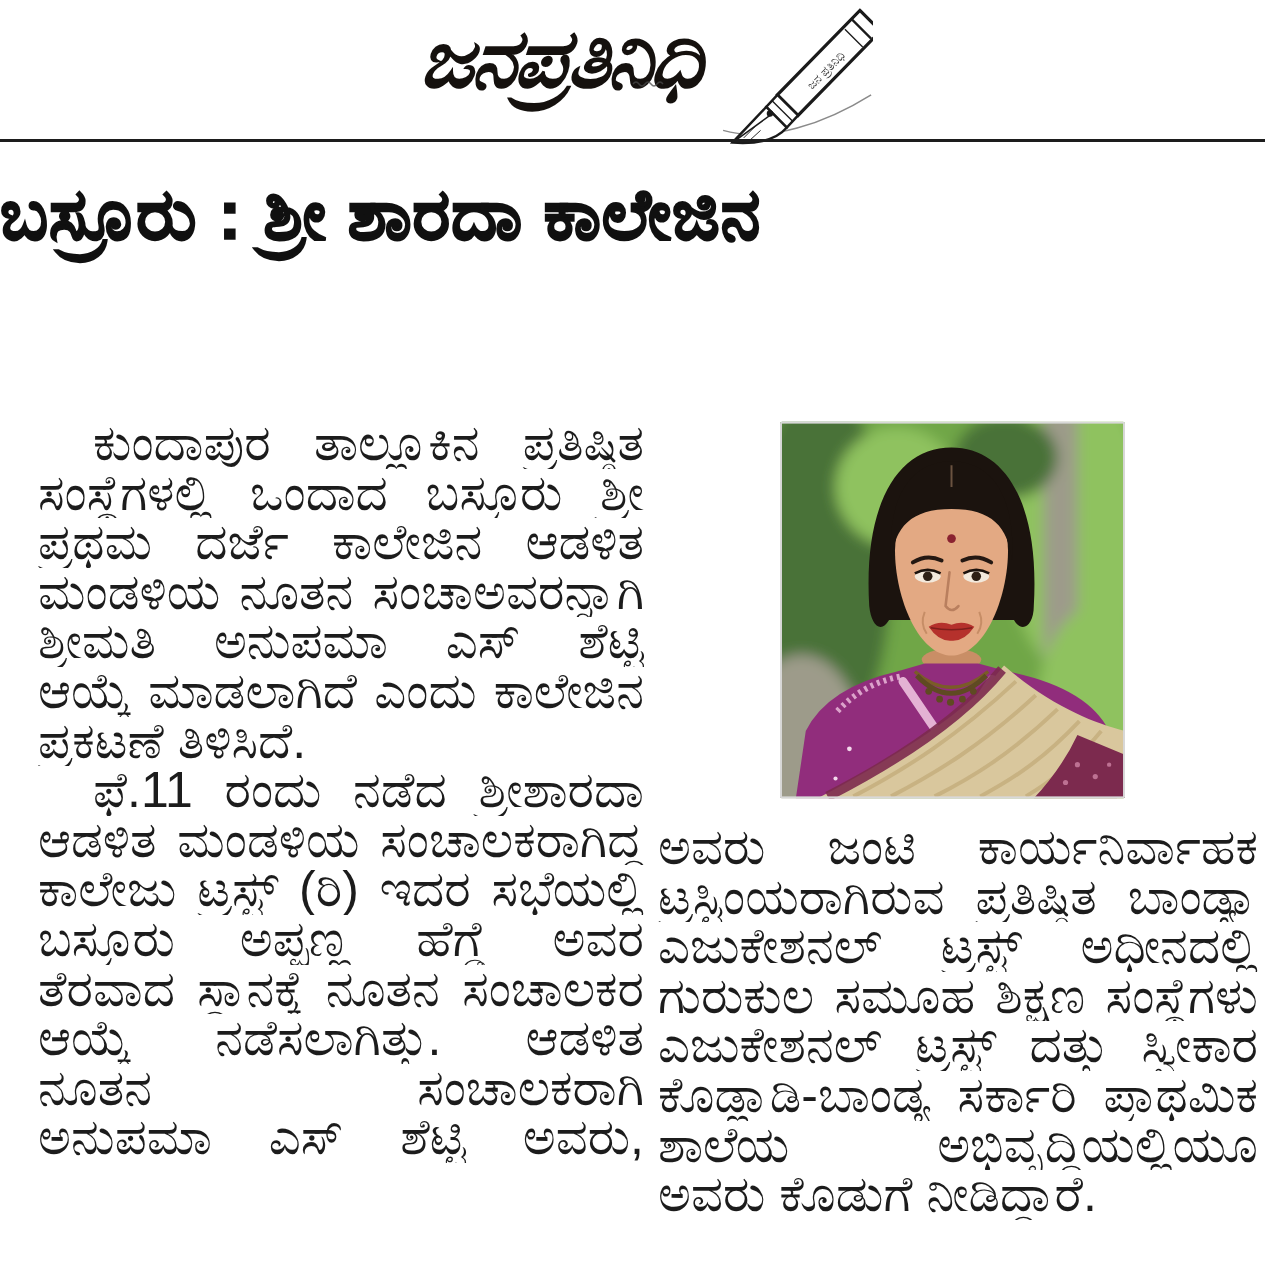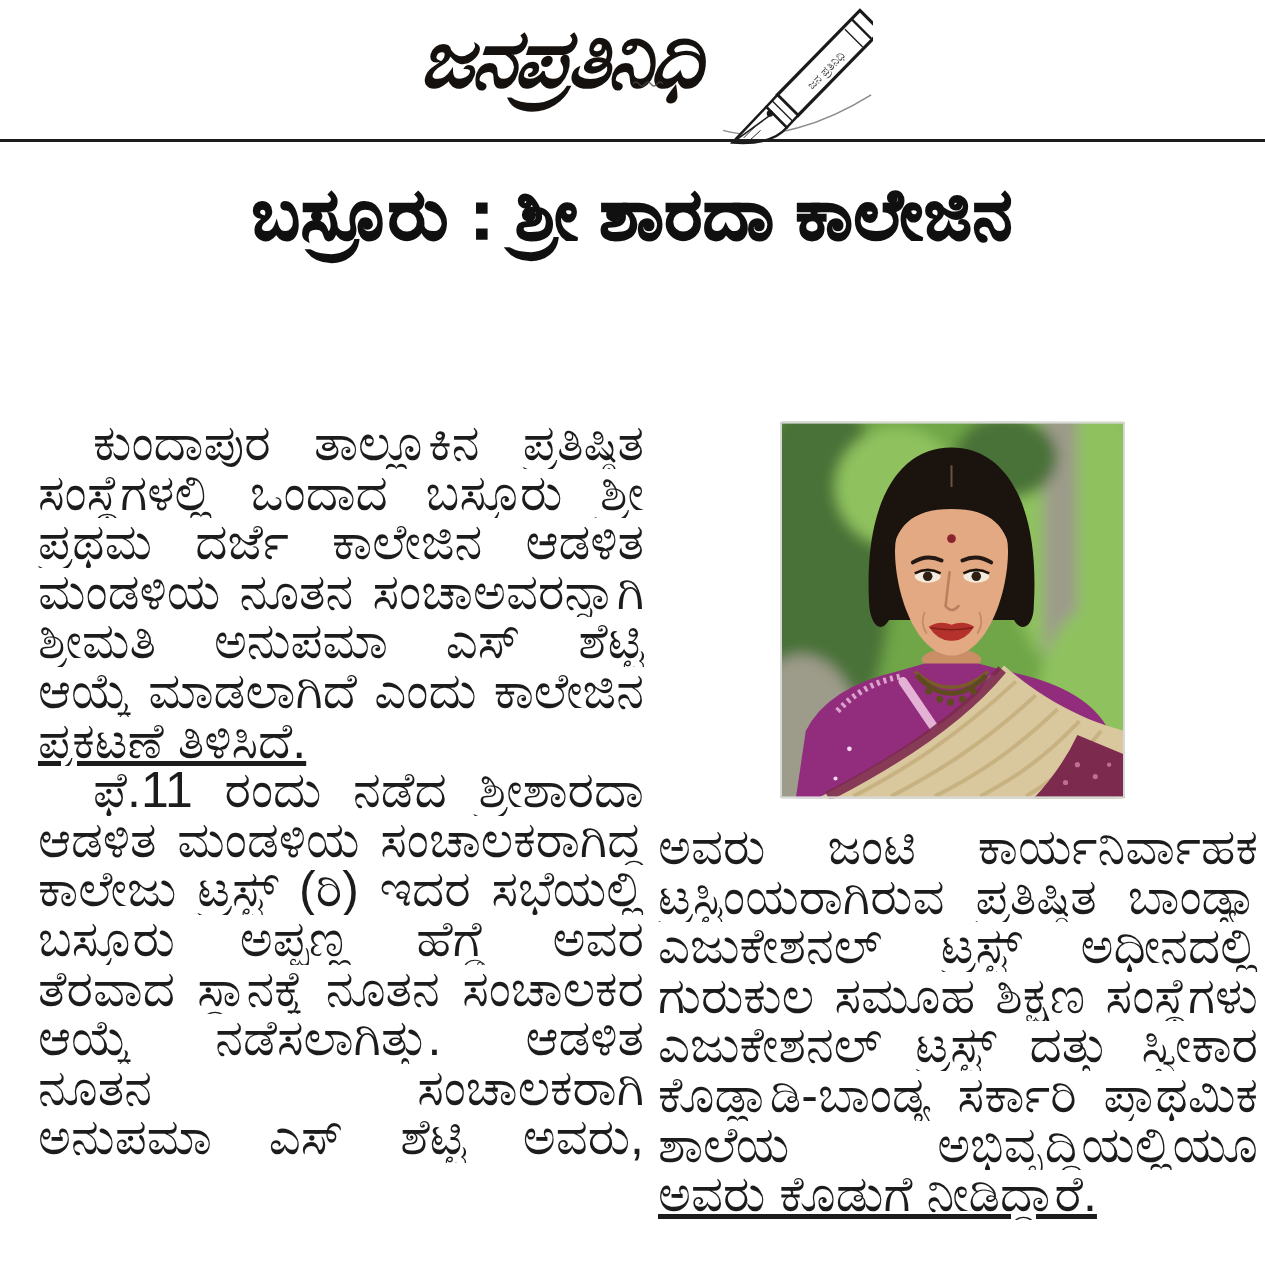--- a/index.html
+++ b/index.html
@@ -20,38 +20,38 @@
     white-space:nowrap;
   }
   .logo-fineprint { position:absolute; left:212px; top:72px; opacity:.75; }
   .pen-wrap { position:relative; margin-left:-6px; margin-top:0; }
 
   .rule { position:absolute; top:139px; left:0; width:1265px; height:3px; background:#1d1d1d; }
 
   
   .headline {
     position:absolute; top:158px; left:0; width:100%;
-    margin:0; text-align:center;
+    margin:0; text-align:left;
     font-size:71px; line-height:114px; font-weight:bold;
     letter-spacing:1px; color:#101010;
     -webkit-text-stroke:1.6px #101010;
     white-space:nowrap;
   }
 
   
   .col { position:absolute; top:405px; }
   .col-left  { left:38px;  width:606px; padding-top:14px; }
   .col-right { left:658px; width:600px; }
 
   .body-line {
     font-size:50px; line-height:49.6px; height:49.6px;
     overflow:hidden; text-align:justify; text-align-last:justify;
     color:#1c1c1c; white-space:normal;
   }
-  .body-line.final  { text-align-last:left;text-decoration:underline; }
+  .body-line.final  { text-align-last:left; }
   .body-line.indent { text-indent:55px; }
 
   .photo-fig { position:relative; margin:15px 0 23px 122px; width:345px; height:380px; }
   .photo-fig svg { display:block; }
 </style>
 </head>
 <body>
 
 <div class="page">
 

